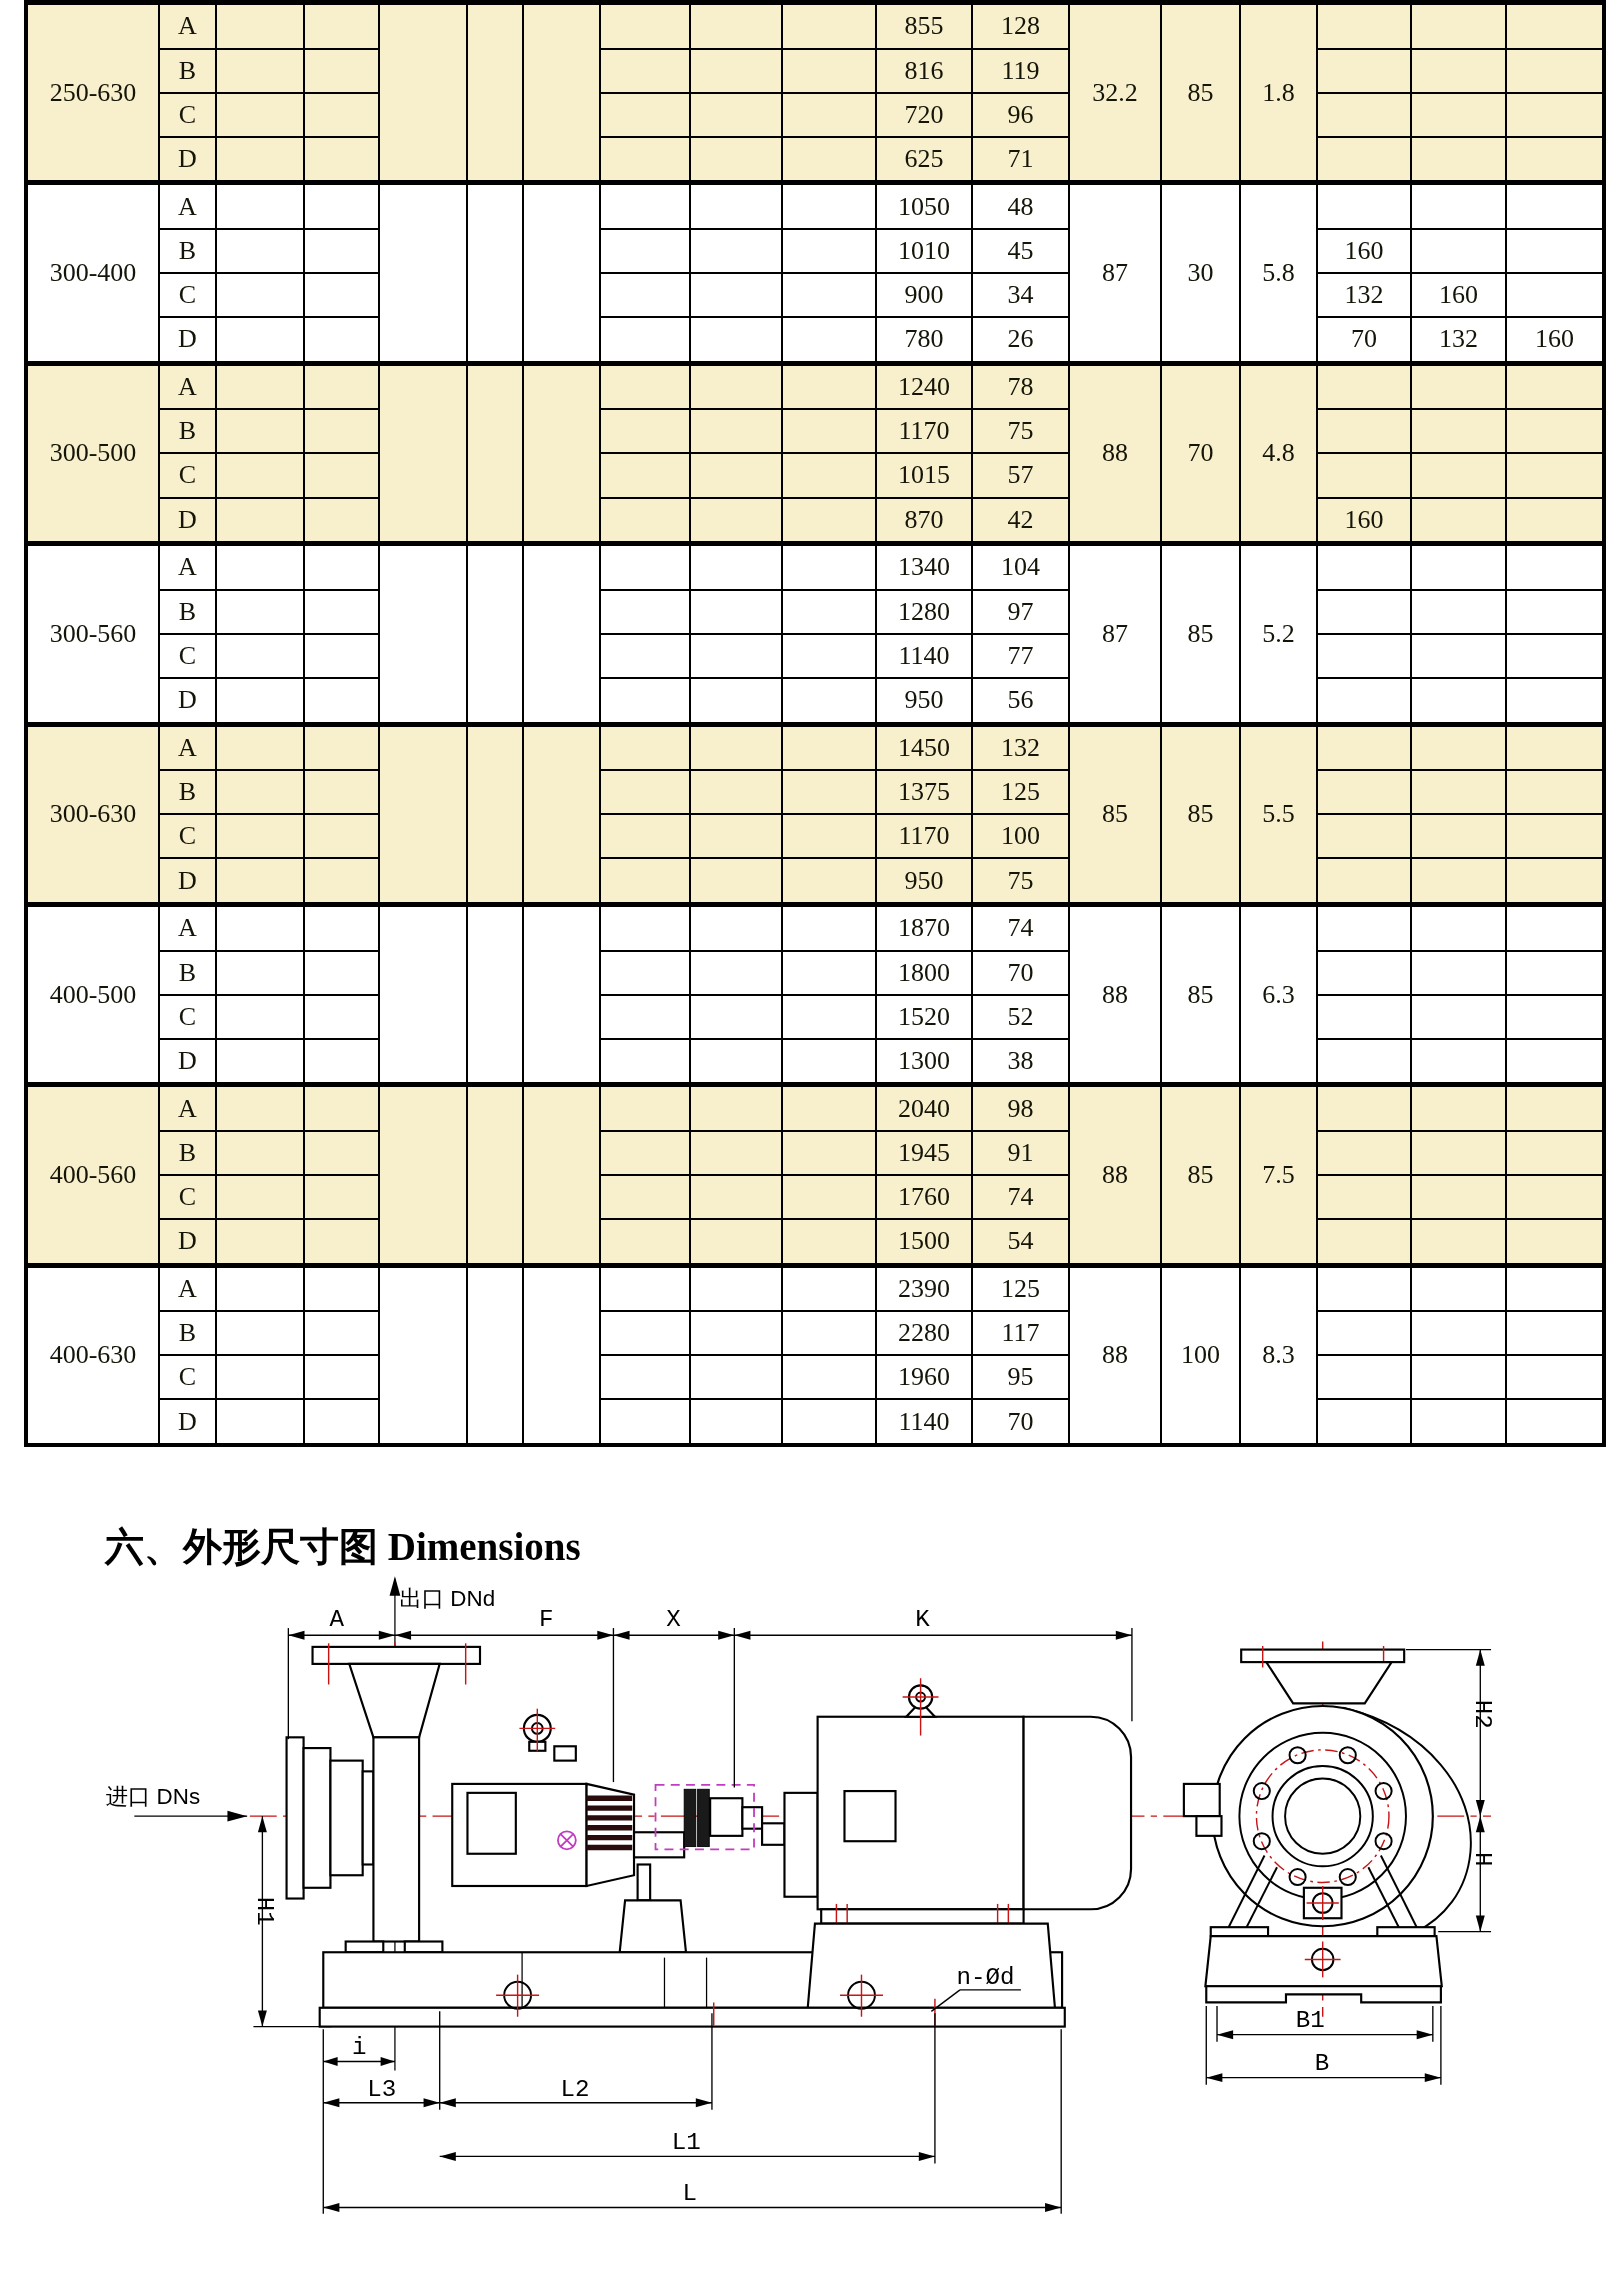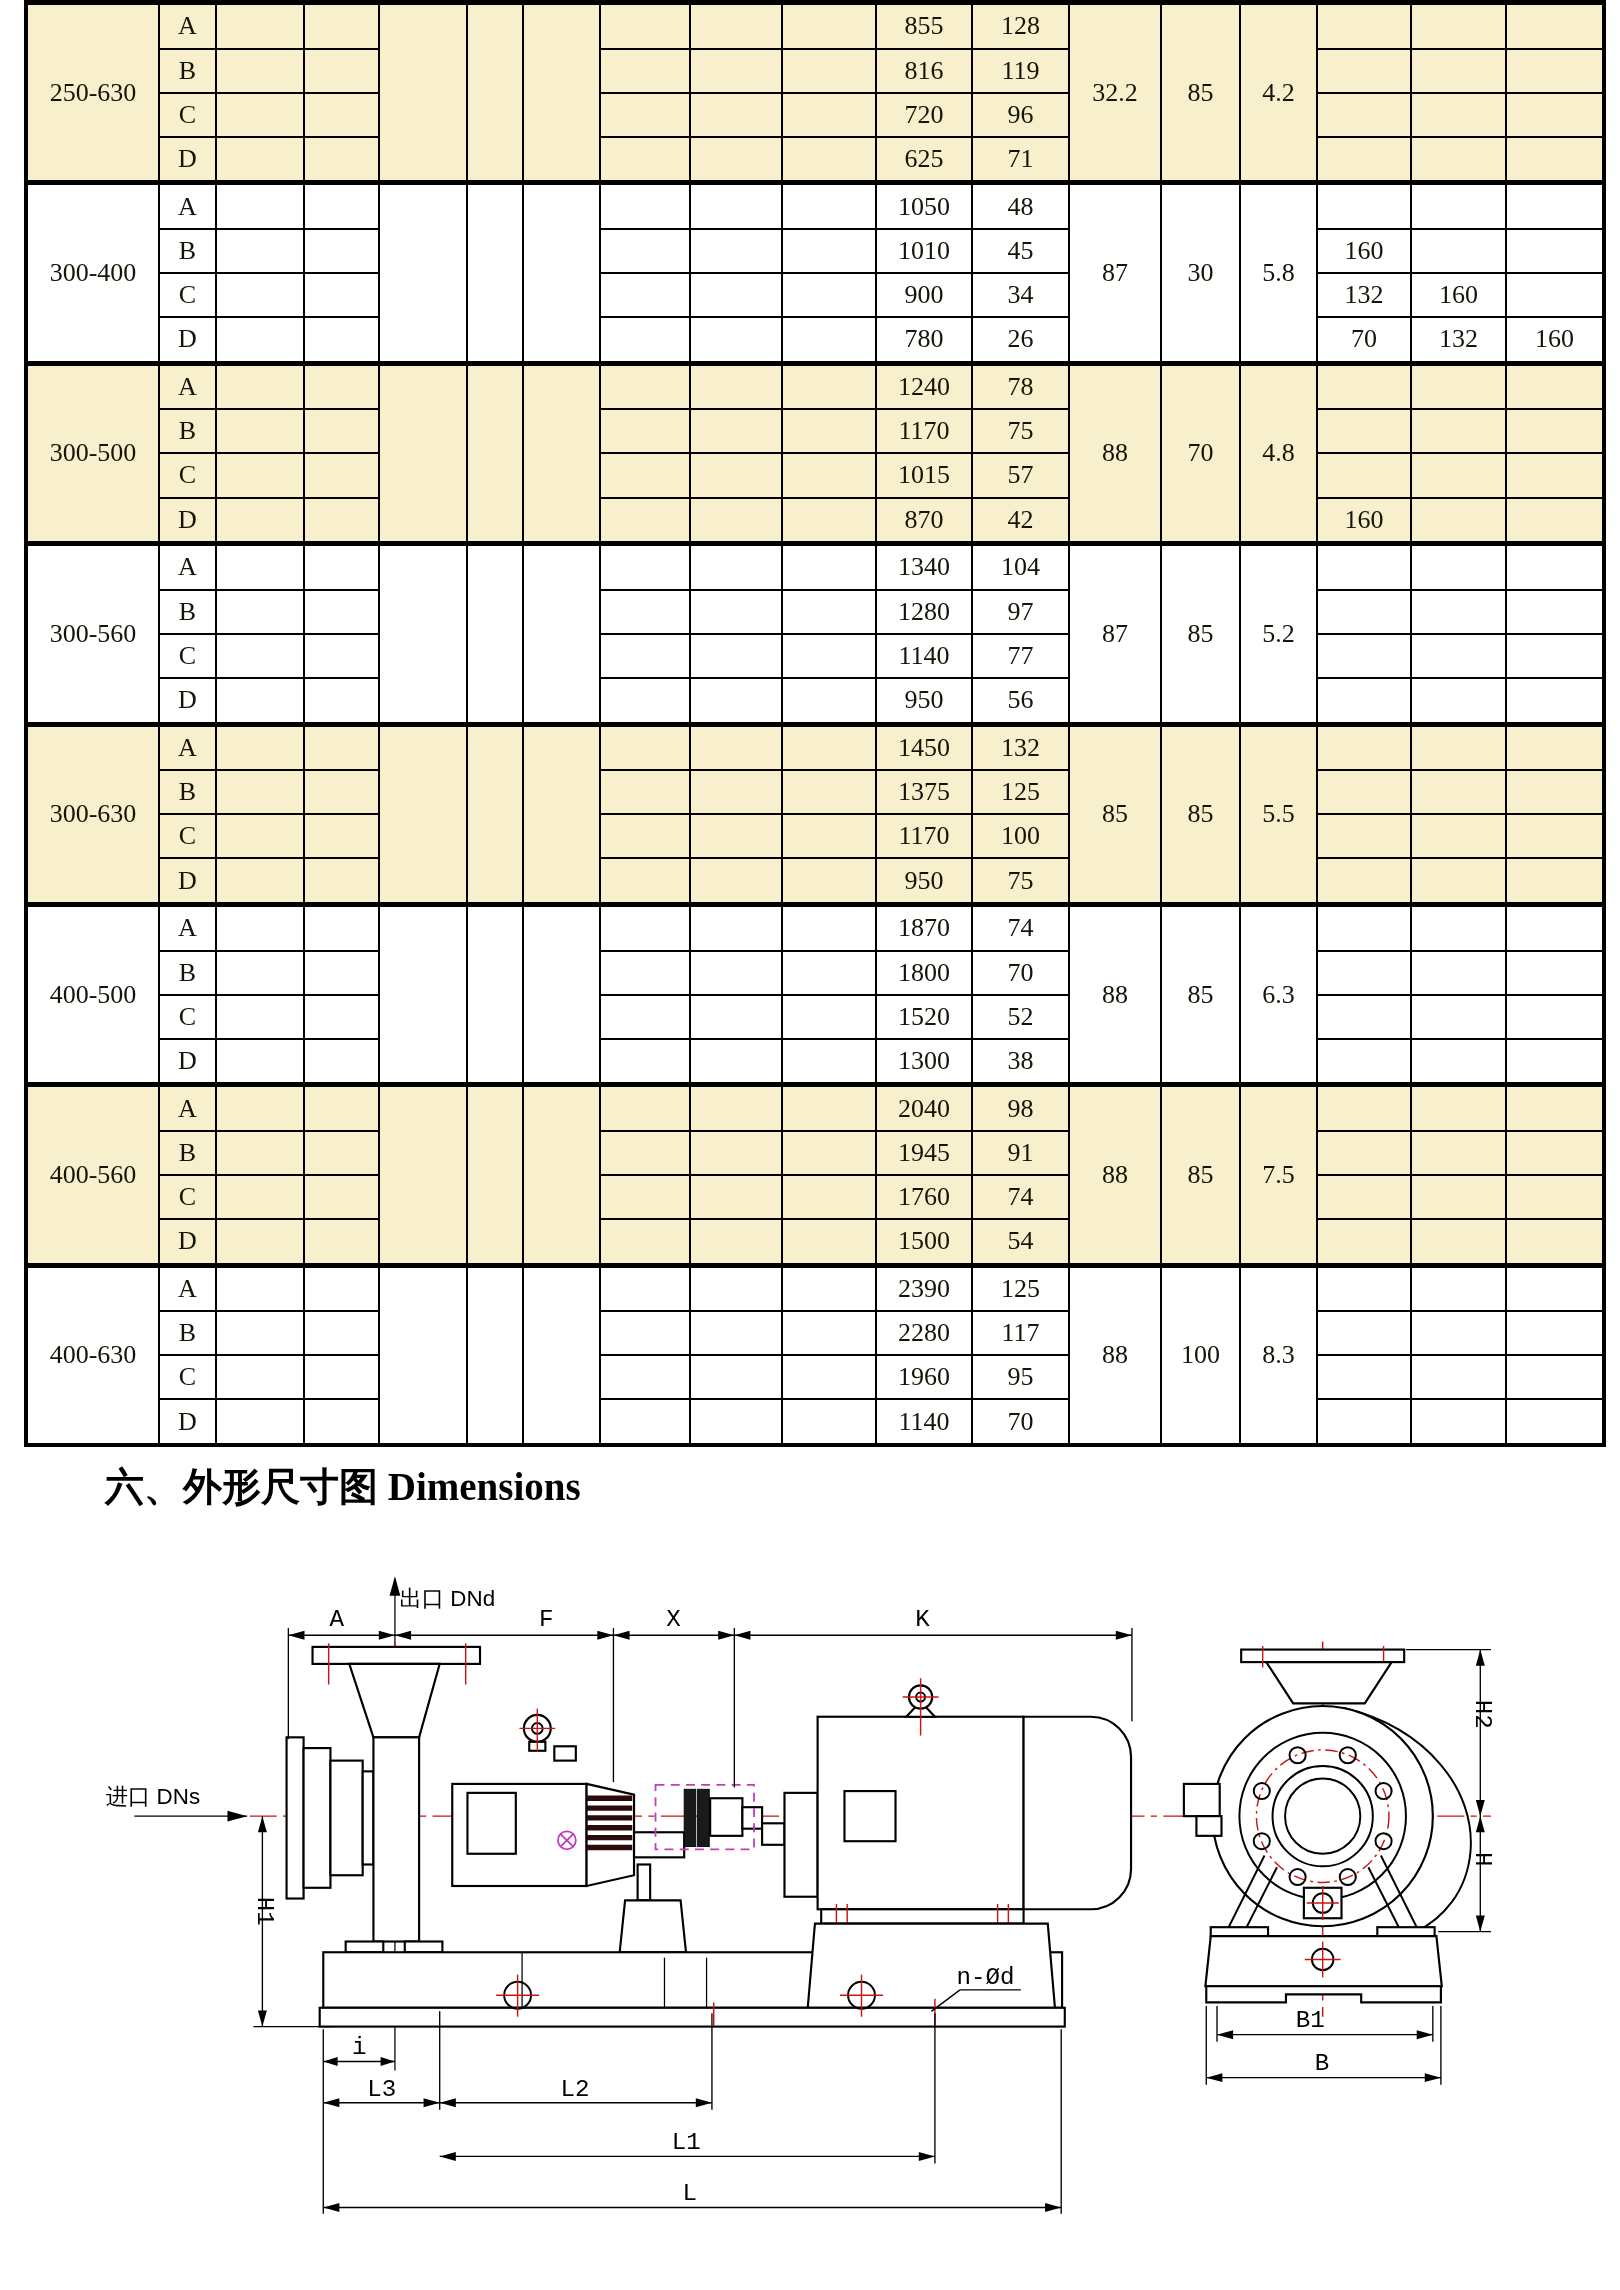--- a/index.html
+++ b/index.html
@@ -8,21 +8,21 @@
   
   #spec-table{position:absolute;left:24px;top:0;width:1574px;height:1447px;
               border-collapse:collapse;table-layout:fixed;
               font-family:"Liberation Serif",serif;font-size:26px;color:#141408;
               border:4.5px solid #000;}
   #spec-table td{border:2.7px solid #000;text-align:center;vertical-align:middle;padding:0;
                  overflow:hidden;white-space:nowrap;}
   #spec-table tr.gs td{border-top-width:5.4px;}
   #spec-table tr.sh td{background:#f8f0cc;}
   
-  #sec-heading{position:absolute;left:105px;top:1460px;width:806px;height:50px;
+  #sec-heading{position:absolute;left:105px;top:1520px;width:806px;height:50px;
                font-family:"Liberation Serif",serif;font-weight:bold;font-size:39px;color:#000;}
   
   #dim-svg{position:absolute;left:0;top:1558px;}
   .ol{fill:#ffffff;stroke:#000;stroke-width:2.4;}
   .ol2{fill:none;stroke:#000;stroke-width:2.2;}
   .thin{fill:none;stroke:#000;stroke-width:1.4;}
   .dim{stroke:#000;stroke-width:1.5;fill:none;}
   .arr{fill:#000;stroke:none;}
   .cl{stroke:#c81414;stroke-width:1.6;fill:none;stroke-dasharray:30 7 7 7;}
   .clt{stroke:#c81414;stroke-width:1.6;fill:none;}
@@ -67,21 +67,21 @@
           <td rowspan="4"></td>
           <td rowspan="4"></td>
           <td rowspan="4"></td>
           <td></td>
           <td></td>
           <td></td>
           <td>855</td>
           <td>128</td>
           <td rowspan="4">32.2</td>
           <td rowspan="4">85</td>
-          <td rowspan="4">4.2</td>
+          <td rowspan="4">1.8</td>
           <td></td>
           <td></td>
           <td></td>
         </tr>
         <tr class="sh ">
           <td>B</td>
           <td></td>
           <td></td>
           <td></td>
           <td></td>

